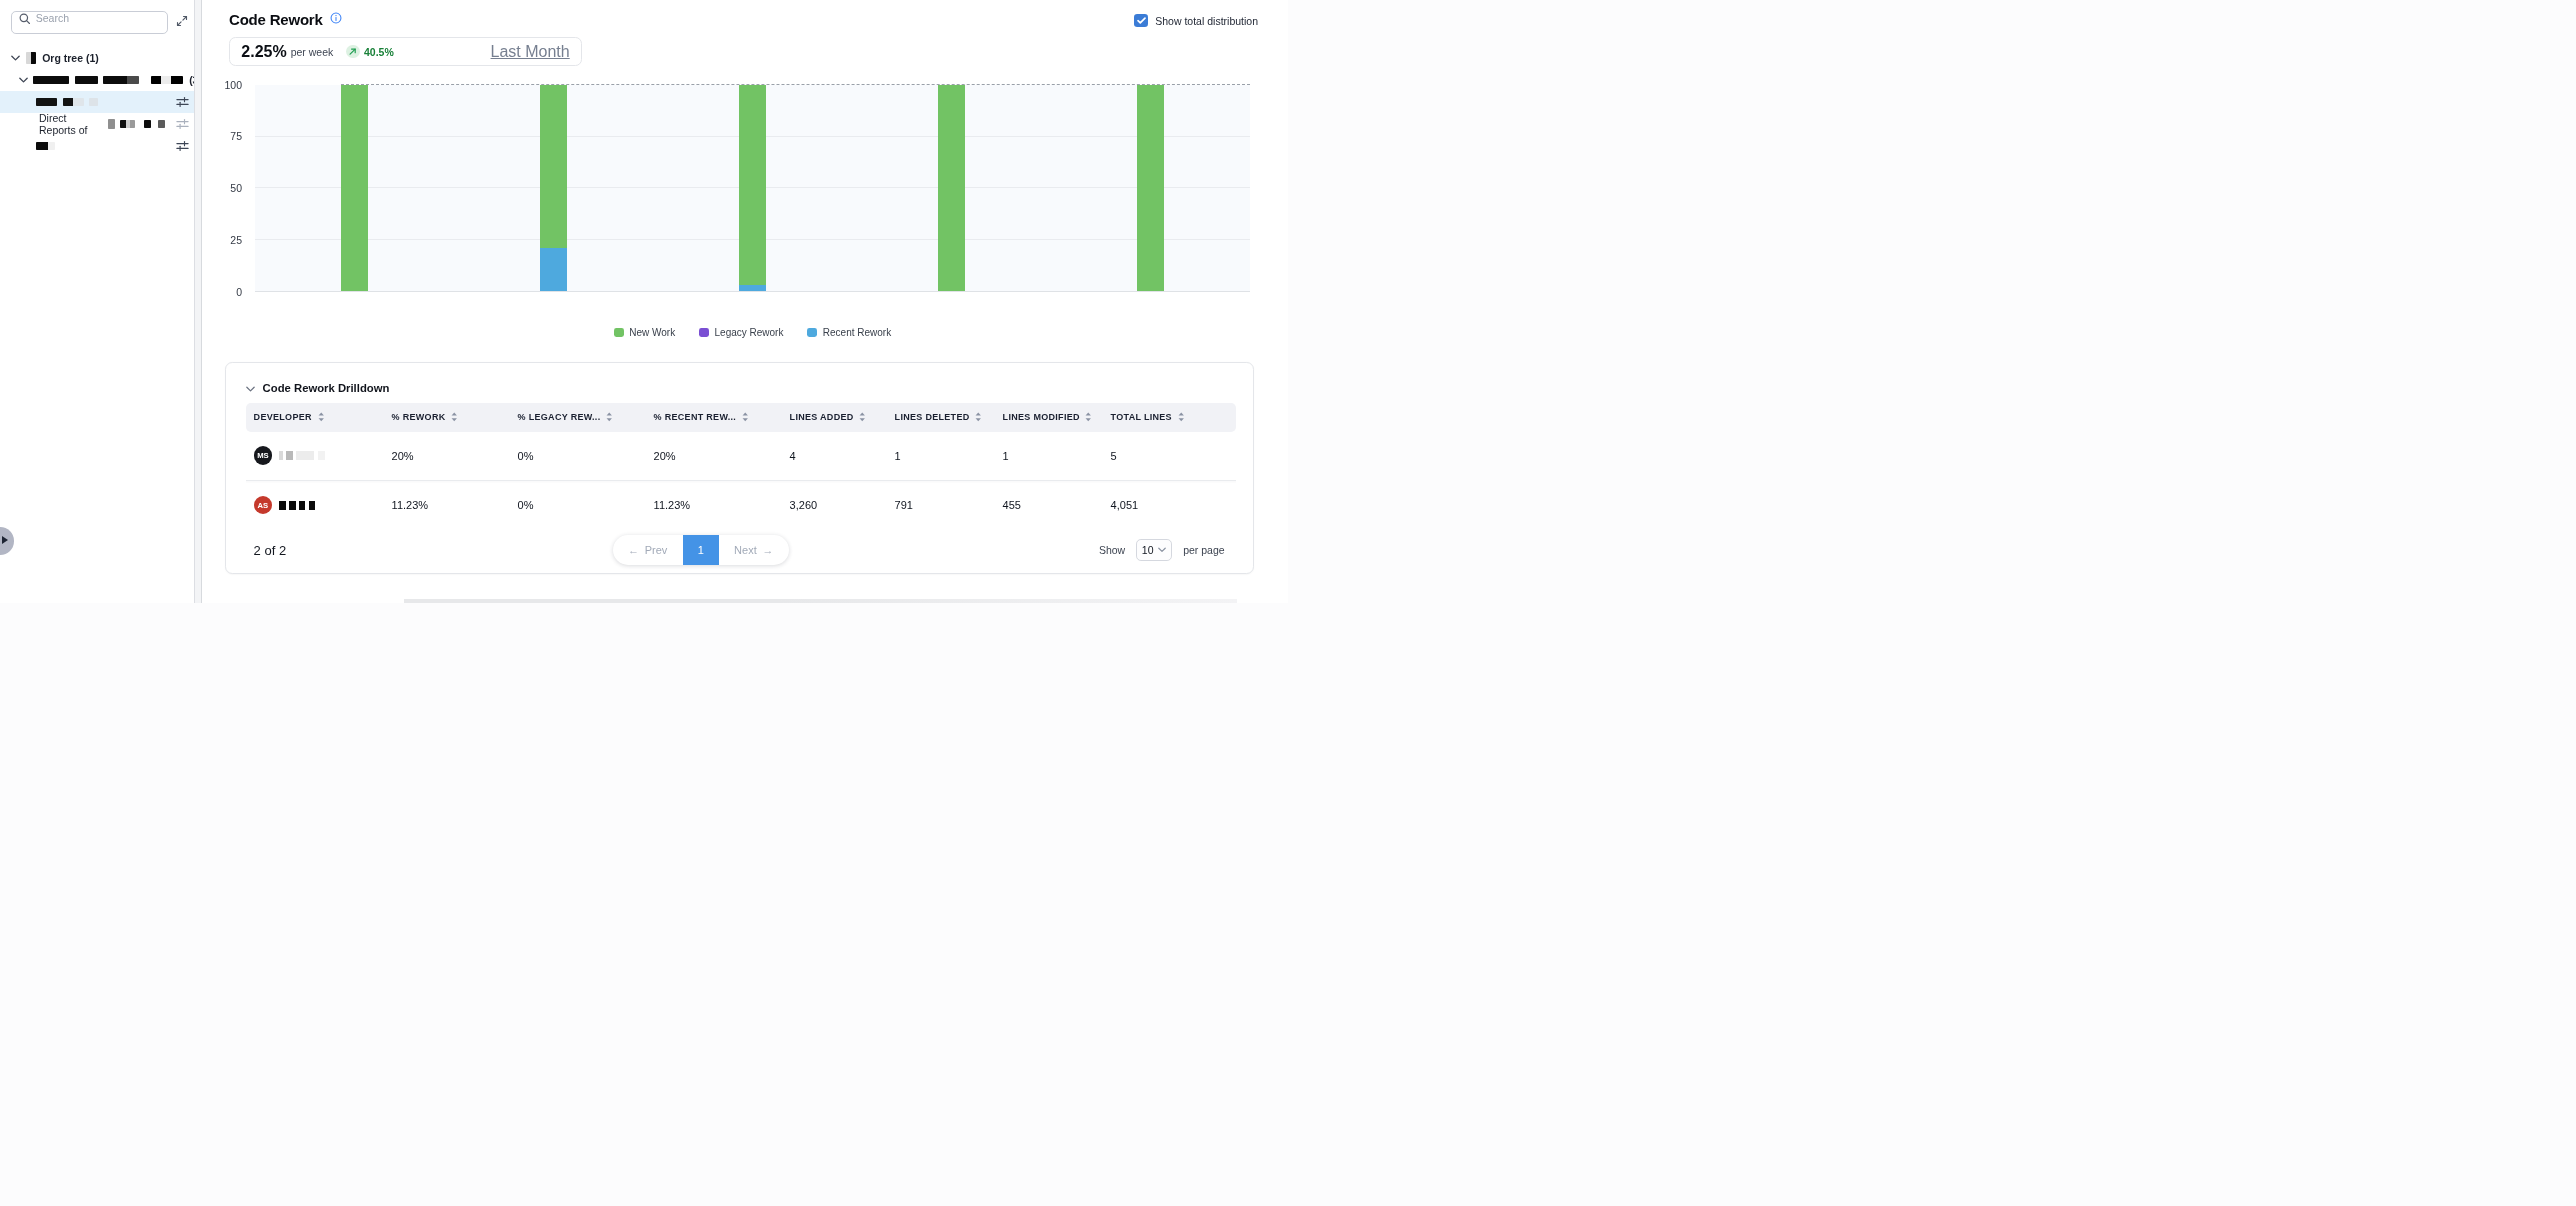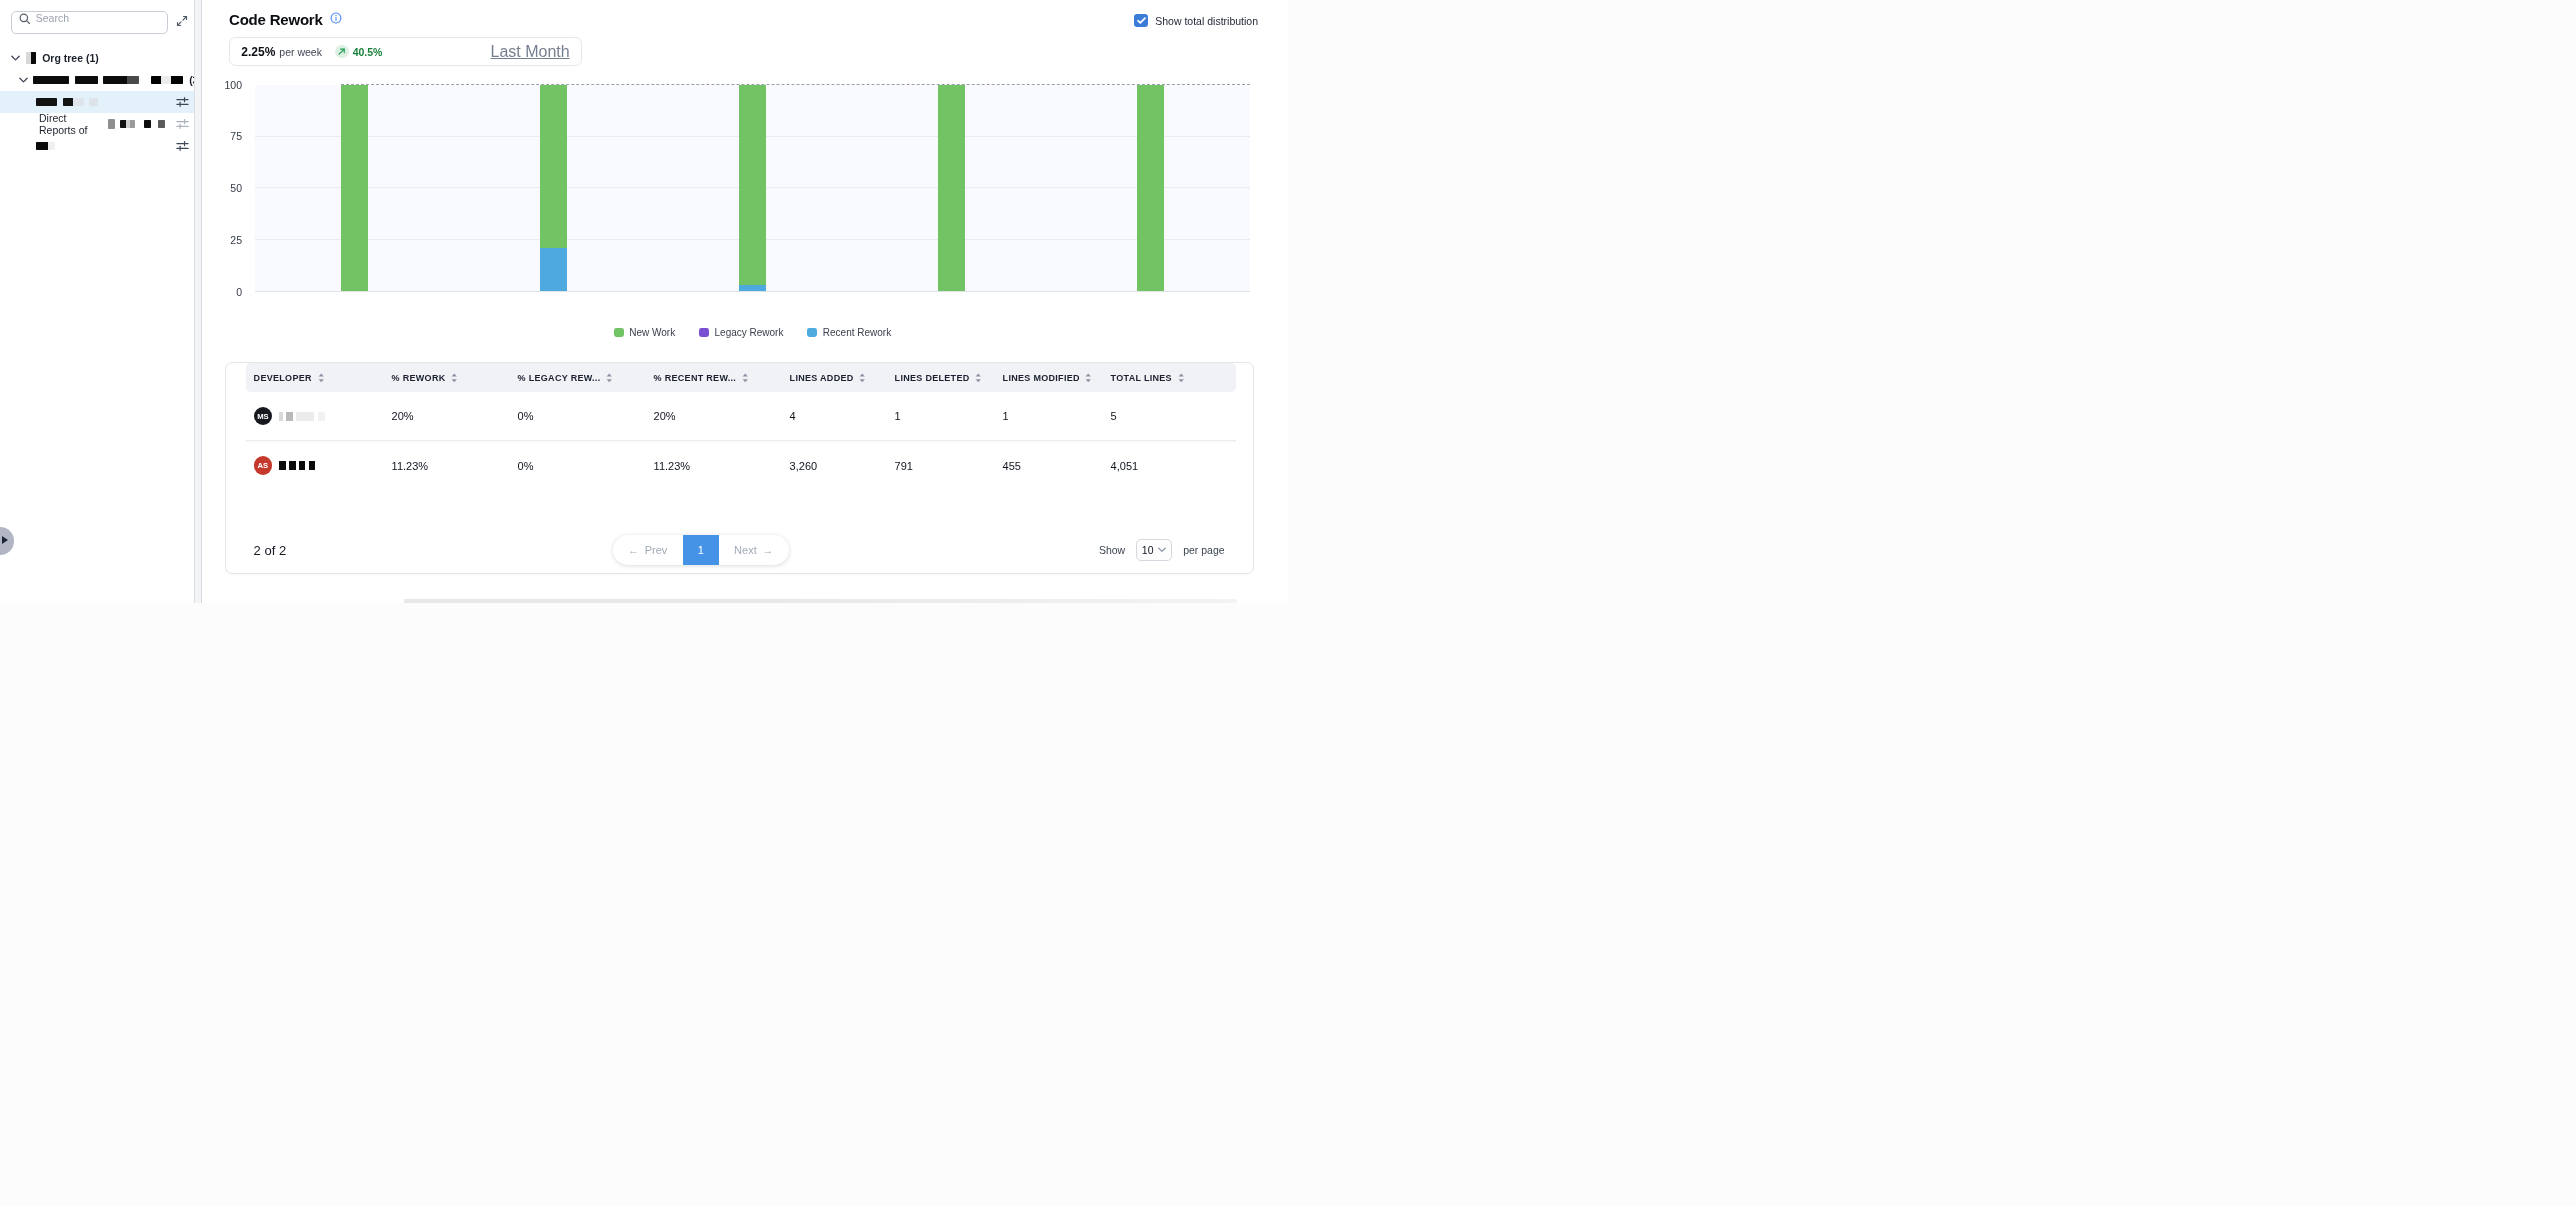--- a/index.html
+++ b/index.html
@@ -30,21 +30,21 @@
 
   
   .main { position:absolute; left:202px; top:0; right:0; bottom:0; background:#fff; }
   .page-header { position:absolute; left:27px; top:11.3px; display:flex; align-items:center; gap:7.3px; }
   .page-title { font-size:15px; font-weight:800; color:#0b0d12; letter-spacing:-0.2px; }
   .dist-toggle { position:absolute; right:30px; top:13.7px; display:flex; align-items:center; gap:7.3px; }
   .checkbox { width:13.7px; height:13.7px; border-radius:3.2px; background:#3b7cd6; display:flex; align-items:center; justify-content:center; }
   .toggle-label { font-size:10.5px; color:#232936; }
 
   .metric-card { position:absolute; left:27px; top:37px; width:353px; height:29px; border:0.8px solid #e4e6ea; border-radius:6.5px; display:flex; align-items:center; padding:0 11.3px; background:#fff; }
-  .metric-value { font-size:12px; font-weight:700; color:#0c0f15; }
+  .metric-value { font-size:16px; font-weight:700; color:#0c0f15; }
   .metric-unit { font-size:10.5px; color:#3f4654; margin-left:4px; }
   .trend { display:flex; align-items:center; gap:4px; margin-left:13px; }
   .trend-bubble { width:13.7px; height:13.7px; border-radius:50%; background:#ddf1e2; display:flex; align-items:center; justify-content:center; }
   .trend-delta { font-size:10.5px; font-weight:700; color:#188038; }
   .metric-period { margin-left:auto; font-size:16px; color:#767f90;text-decoration:underline; }
 
   
   .yaxis { position:absolute; left:8px; top:85px; width:32px; height:207px; }
   .ytick { position:absolute; right:0; width:32px; text-align:right; font-size:10.5px; color:#343a45; line-height:13px; }
   .plot { position:absolute; left:53px; top:85px; width:995px; height:207px; background:#f8fafd; border-bottom:0.8px solid #dfe2e6; }
@@ -266,20 +266,26 @@
         <span class="legend-swatch" style="background: rgb(122, 79, 211);"></span>
         <span>Legacy Rework</span>
       </span>
       <span class="legend-item">
         <span class="legend-swatch" style="background: rgb(78, 169, 222);"></span>
         <span>Recent Rework</span>
       </span>
     </div>
 
     <section class="drilldown">
+      <div class="dd-title-row">
+        <span><svg width="9" height="6.5" viewBox="0 0 11 8" fill="none" stroke="#6b7280" stroke-width="1.5" stroke-linecap="round" stroke-linejoin="round">
+              <polyline points="1,1.5 5.5,6 10,1.5"></polyline>
+            </svg></span>
+        <span class="dd-title">Code Rework Drilldown</span>
+      </div>
 
       <div class="tbl">
         <div class="tbl-grid tbl-head">
           <span class="th">
               <span>DEVELOPER</span>
               <svg width="6.5" height="9.7" viewBox="0 0 8 12">
                 <path d="M4 0.5 L7.3 4.4 H0.7 Z" fill="#8a92a3"></path>
                 <path d="M4 11.5 L7.3 7.6 H0.7 Z" fill="#8a92a3"></path>
               </svg>
             </span>

